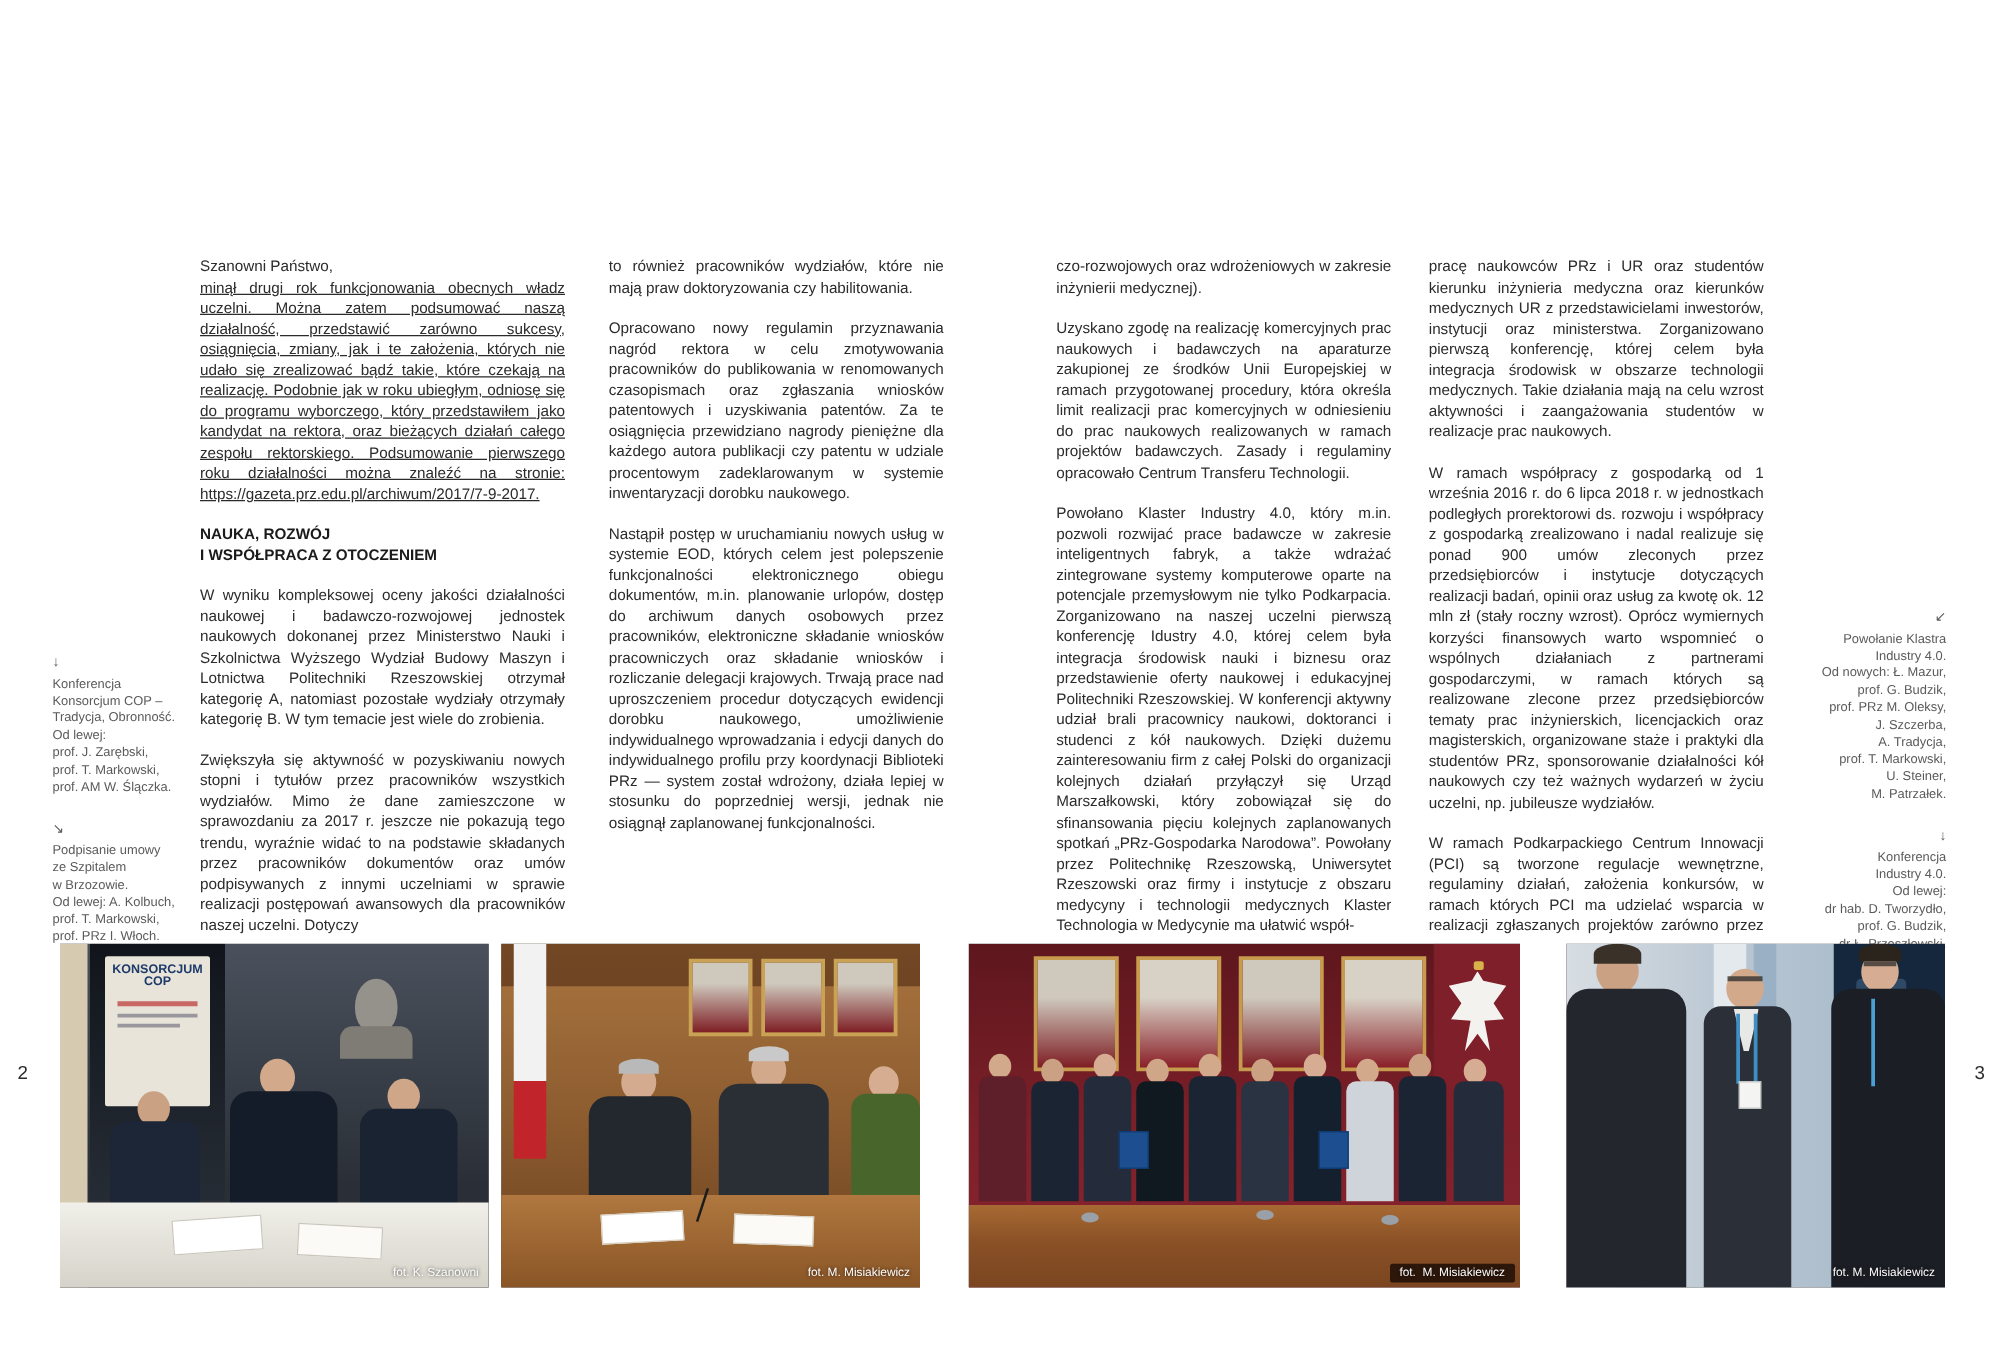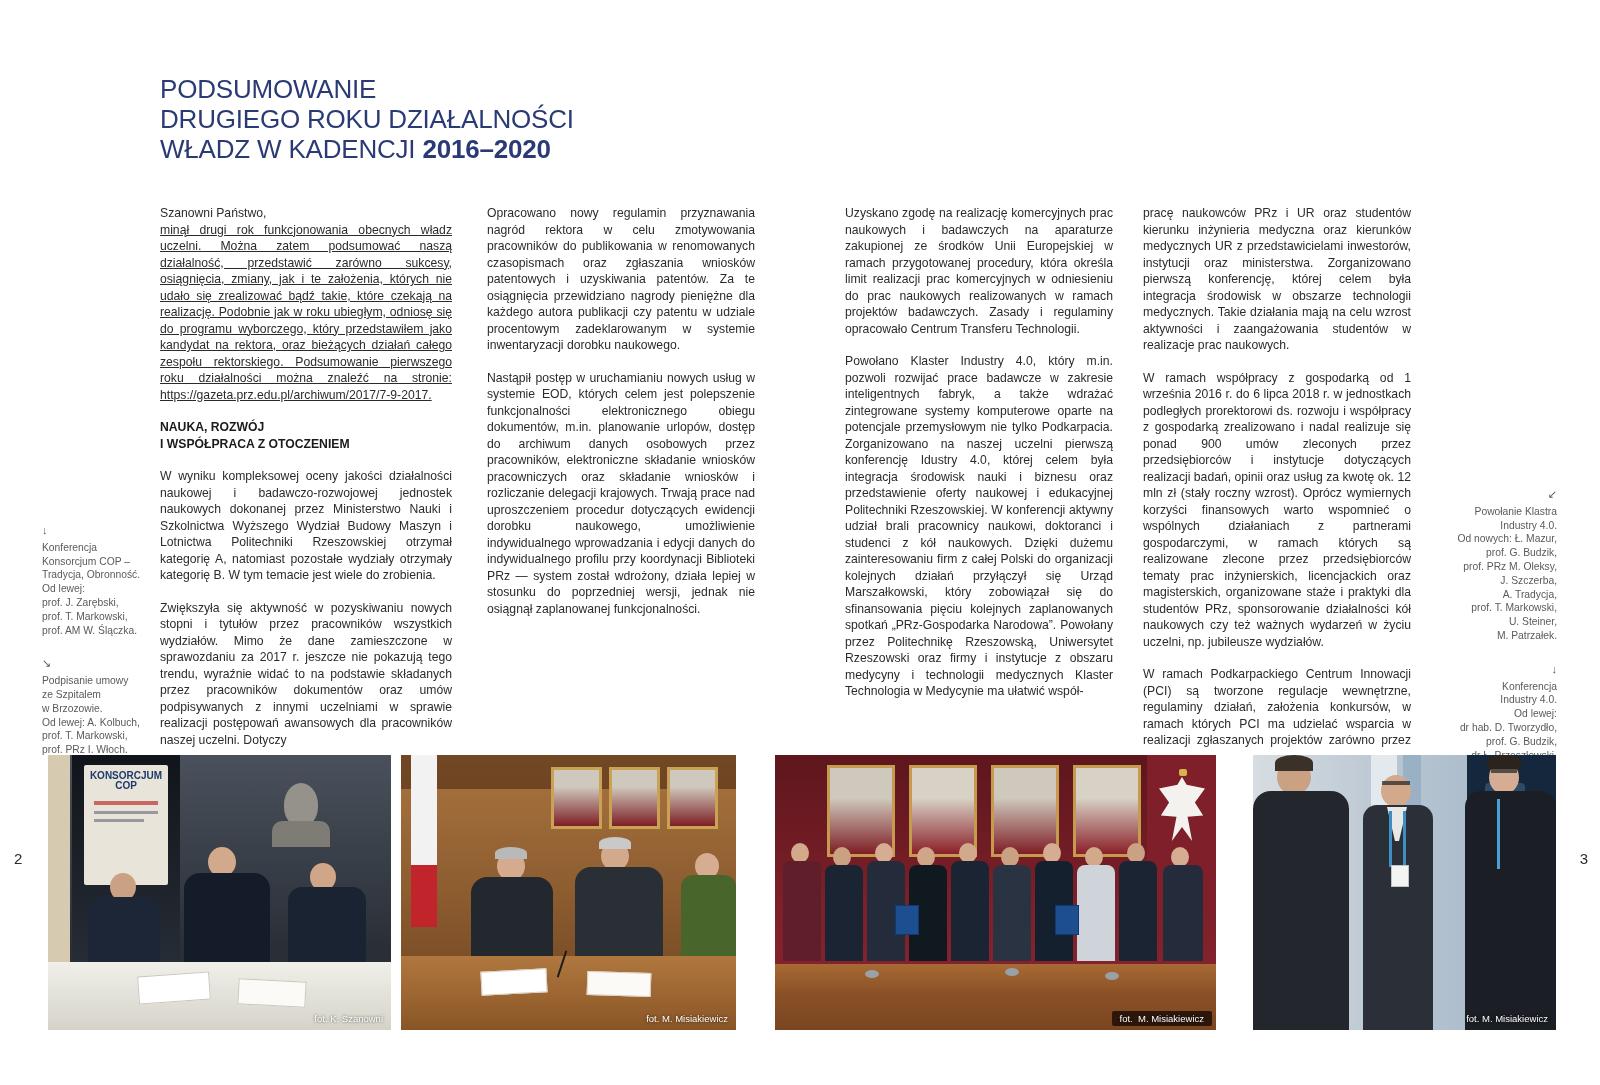--- a/index.html
+++ b/index.html
@@ -38,40 +38,37 @@
   .banner-text{position:absolute;left:40px;top:16px;width:76px;font-size:10px;font-weight:700;color:#1d3a6b;text-align:center;line-height:10px;}
 </style>
 </head>
 <body>
 
 <div class="spread">
 
   <div class="page-num left">2</div>
   <div class="page-num right">3</div>
 
-  <header class="title">
-    <div class="t1">PODSUMOWANIE</div>
-    <div class="t2">DRUGIEGO ROKU DZIAŁALNOŚCI</div>
-    <div class="t2"><span>WŁADZ W KADENCJI </span><span class="b">2016–2020</span></div>
-  </header>
 
   <main>
     <div class="col" id="col-0" style="left:160px;width:292px">
         <p>Szanowni Państwo,</p>
         <p class="cont">minął drugi rok funkcjonowania obecnych władz uczelni. Można zatem podsumować naszą działalność, przedstawić zarówno sukcesy, osiągnięcia, zmiany, jak i te założenia, których nie udało się zrealizować bądź takie, które czekają na realizację. Podobnie jak w roku ubiegłym, odniosę się do programu wyborczego, który przedstawiłem jako kandydat na rektora, oraz bieżących działań całego zespołu rektorskiego. Podsumowanie pierwszego roku działalności można znaleźć na stronie: https://gazeta.prz.edu.pl/archiwum/2017/7-9-2017.</p>
         <h3>NAUKA, ROZWÓJ
 I WSPÓŁPRACA Z OTOCZENIEM</h3>
         <p>W wyniku kompleksowej oceny jakości działalności naukowej i badawczo-rozwojowej jednostek naukowych dokonanej przez Ministerstwo Nauki i Szkolnictwa Wyższego Wydział Budowy Maszyn i Lotnictwa Politechniki Rzeszowskiej otrzymał kategorię A, natomiast pozostałe wydziały otrzymały kategorię B. W tym temacie jest wiele do zrobienia.</p>
         <p>Zwiększyła się aktywność w pozyskiwaniu nowych stopni i tytułów przez pracowników wszystkich wydziałów. Mimo że dane zamieszczone w sprawozdaniu za 2017 r. jeszcze nie pokazują tego trendu, wyraźnie widać to na podstawie składanych przez pracowników dokumentów oraz umów podpisywanych z innymi uczelniami w sprawie realizacji postępowań awansowych dla pracowników naszej uczelni. Dotyczy</p>
       </div>
     <div class="col" id="col-1" style="left:487px;width:268px">
+        <p>to również pracowników wydziałów, które nie mają praw doktoryzowania czy habilitowania.</p>
         <p>Opracowano nowy regulamin przyznawania nagród rektora w celu zmotywowania pracowników do publikowania w renomowanych czasopismach oraz zgłaszania wniosków patentowych i uzyskiwania patentów. Za te osiągnięcia przewidziano nagrody pieniężne dla każdego autora publikacji czy patentu w udziale procentowym zadeklarowanym w systemie inwentaryzacji dorobku naukowego.</p>
         <p>Nastąpił postęp w uruchamianiu nowych usług w systemie EOD, których celem jest polepszenie funkcjonalności elektronicznego obiegu dokumentów, m.in. planowanie urlopów, dostęp do archiwum danych osobowych przez pracowników, elektroniczne składanie wniosków pracowniczych oraz składanie wniosków i rozliczanie delegacji krajowych. Trwają prace nad uproszczeniem procedur dotyczących ewidencji dorobku naukowego, umożliwienie indywidualnego wprowadzania i edycji danych do indywidualnego profilu przy koordynacji Biblioteki PRz — system został wdrożony, działa lepiej w stosunku do poprzedniej wersji, jednak nie osiągnął zaplanowanej funkcjonalności.</p>
       </div>
     <div class="col" id="col-2" style="left:845px;width:268px">
+        <p>czo-rozwojowych oraz wdrożeniowych w zakresie inżynierii medycznej).</p>
         <p>Uzyskano zgodę na realizację komercyjnych prac naukowych i badawczych na aparaturze zakupionej ze środków Unii Europejskiej w ramach przygotowanej procedury, która określa limit realizacji prac komercyjnych w odniesieniu do prac naukowych realizowanych w ramach projektów badawczych. Zasady i regulaminy opracowało Centrum Transferu Technologii.</p>
         <p>Powołano Klaster Industry 4.0, który m.in. pozwoli rozwijać prace badawcze w zakresie inteligentnych fabryk, a także wdrażać zintegrowane systemy komputerowe oparte na potencjale przemysłowym nie tylko Podkarpacia. Zorganizowano na naszej uczelni pierwszą konferencję Idustry 4.0, której celem była integracja środowisk nauki i biznesu oraz przedstawienie oferty naukowej i edukacyjnej Politechniki Rzeszowskiej. W konferencji aktywny udział brali pracownicy naukowi, doktoranci i studenci z kół naukowych. Dzięki dużemu zainteresowaniu firm z całej Polski do organizacji kolejnych działań przyłączył się Urząd Marszałkowski, który zobowiązał się do sfinansowania pięciu kolejnych zaplanowanych spotkań „PRz-Gospodarka Narodowa”. Powołany przez Politechnikę Rzeszowską, Uniwersytet Rzeszowski oraz firmy i instytucje z obszaru medycyny i technologii medycznych Klaster Technologia w Medycynie ma ułatwić współ-</p>
       </div>
     <div class="col" id="col-3" style="left:1143px;width:268px">
         <p>pracę naukowców PRz i UR oraz studentów kierunku inżynieria medyczna oraz kierunków medycznych UR z przedstawicielami inwestorów, instytucji oraz ministerstwa. Zorganizowano pierwszą konferencję, której celem była integracja środowisk w obszarze technologii medycznych. Takie działania mają na celu wzrost aktywności i zaangażowania studentów w realizacje prac naukowych.</p>
         <p>W ramach współpracy z gospodarką od 1 września 2016 r. do 6 lipca 2018 r. w jednostkach podległych prorektorowi ds. rozwoju i współpracy z gospodarką zrealizowano i nadal realizuje się ponad 900 umów zleconych przez przedsiębiorców i instytucje dotyczących realizacji badań, opinii oraz usług za kwotę ok. 12 mln zł (stały roczny wzrost). Oprócz wymiernych korzyści finansowych warto wspomnieć o wspólnych działaniach z partnerami gospodarczymi, w ramach których są realizowane zlecone przez przedsiębiorców tematy prac inżynierskich, licencjackich oraz magisterskich, organizowane staże i praktyki dla studentów PRz, sponsorowanie działalności kół naukowych czy też ważnych wydarzeń w życiu uczelni, np. jubileusze wydziałów.</p>
         <p>W ramach Podkarpackiego Centrum Innowacji (PCI) są tworzone regulacje wewnętrzne, regulaminy działań, założenia konkursów, w ramach których PCI ma udzielać wsparcia w realizacji zgłaszanych projektów zarówno przez podmioty gospodarcze, jak i samych naukowców (dotyczy projektów komercyjnych, dzięki którym PCI może zarabiać fundusze na kolejne działania). Organizowane są cotygodniowe spotkania ro-</p>
       </div>
   </main>
 

